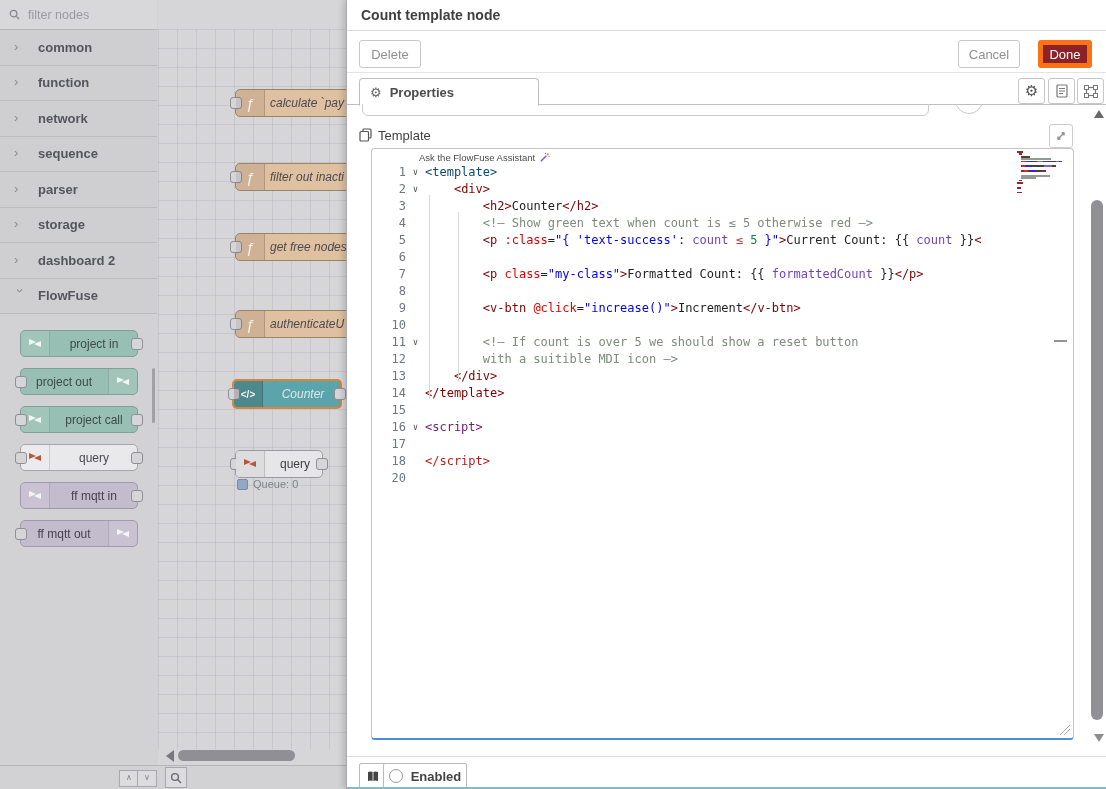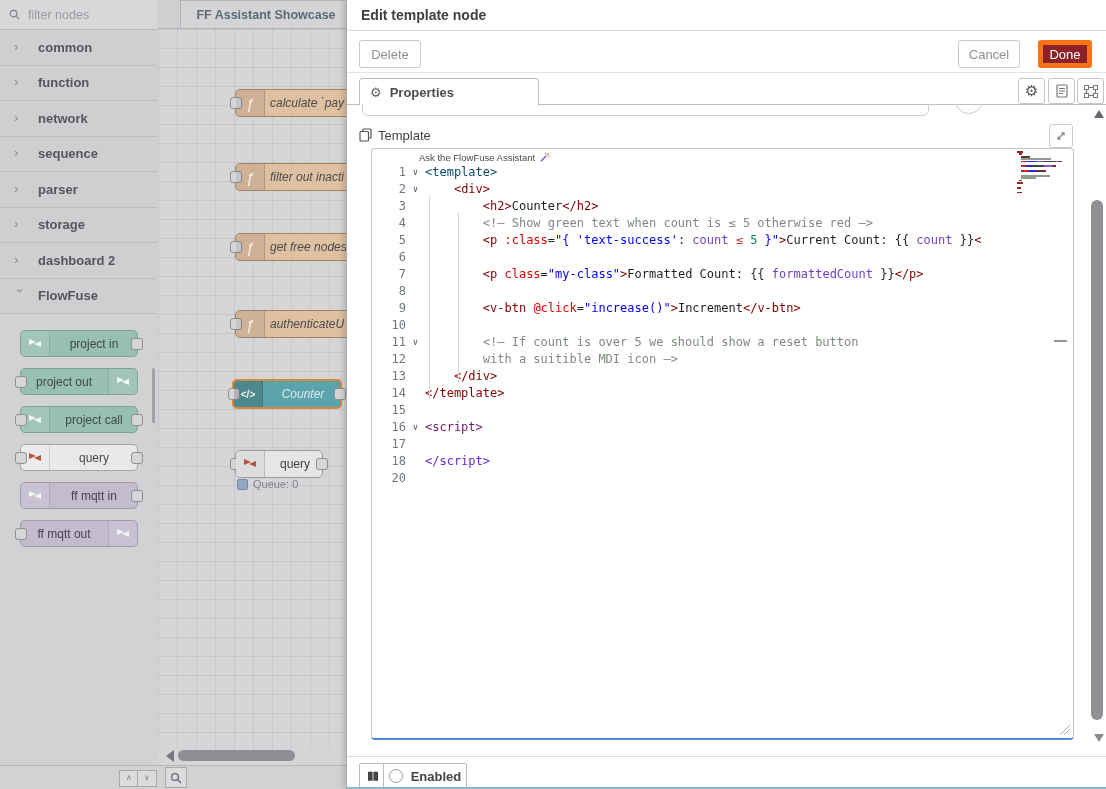--- a/index.html
+++ b/index.html
@@ -232,23 +232,20 @@
             </svg>
           </span>
           <span class="pnlbl r">ff mqtt out</span>
           <span class="port pl"></span>
         </div>
       </div>
     <div id="palette-scroll-thumb" class="abs"></div>
   </div>
 
   <div id="canvas" class="abs">
-    <div id="tabbar">
-      <div id="ws-tab">FF Assistant Showcase</div>
-    </div>
     <div id="grid"></div>
 
     <div class="cnode fnode" style="top:89px">
       <span class="port pl"></span>
       <span class="cicn">ƒ</span>
       <span class="clabel">calculate `pay</span>
     </div>
     <div class="cnode fnode" style="top:163px">
       <span class="port pl"></span>
       <span class="cicn">ƒ</span>
@@ -298,21 +295,21 @@
     <div id="zoom-btn">
       <svg width="12" height="12" viewBox="0 0 12 12">
           <circle cx="5" cy="5" r="3.4" fill="none" stroke="#6a6a70" stroke-width="1.4"></circle>
           <line x1="7.6" y1="7.6" x2="11" y2="11" stroke="#6a6a70" stroke-width="1.4"></line>
         </svg>
     </div>
   </div>
 
   <div id="dialog" class="abs">
     <div id="dlg-header">
-      <span id="dlg-title">Edit template node</span>
+      <span id="dlg-title">Count template node</span>
     </div>
 
     <div id="btn-delete" class="btn sec">Delete</div>
     <div id="btn-cancel" class="btn sec">Cancel</div>
     <div id="btn-done" class="btn">Done</div>
     <div id="dlg-sep"></div>
 
     <div id="tabrow">
       <div id="tab-properties">
         <span class="gear">⚙</span>
@@ -452,21 +449,21 @@
             <span class="ln-code"><span style="color: #701a75;">&lt;script&gt;</span></span>
           </div>
           <div class="ln-row">
             <span class="ln-num">17</span>
             <span class="ln-fold"></span>
             <span class="ln-code"></span>
           </div>
           <div class="ln-row">
             <span class="ln-num">18</span>
             <span class="ln-fold"></span>
-            <span class="ln-code"><span style="color: #6d28d9;">&lt;/script&gt;</span></span>
+            <span class="ln-code"><span style="color: #b91c1c;">&lt;/script&gt;</span></span>
           </div>
           <div class="ln-row">
             <span class="ln-num">20</span>
             <span class="ln-fold"></span>
             <span class="ln-code"></span>
           </div>
         </div>
       <div class="guide" style="left:57px;top:46px;height:204px"></div>
       <div class="guide" style="left:86px;top:63px;height:170px"></div>
       <div id="minimap">

